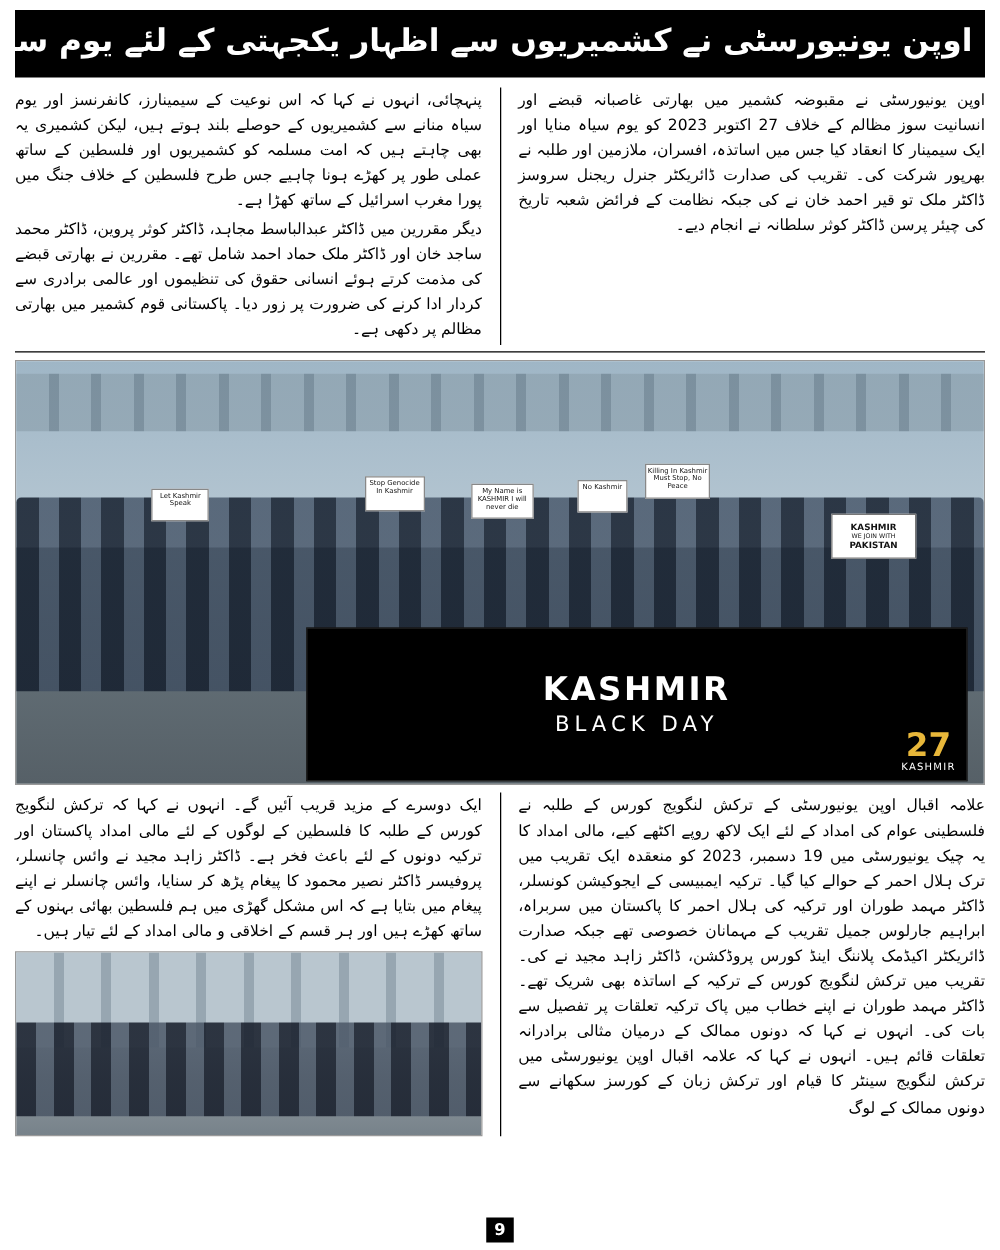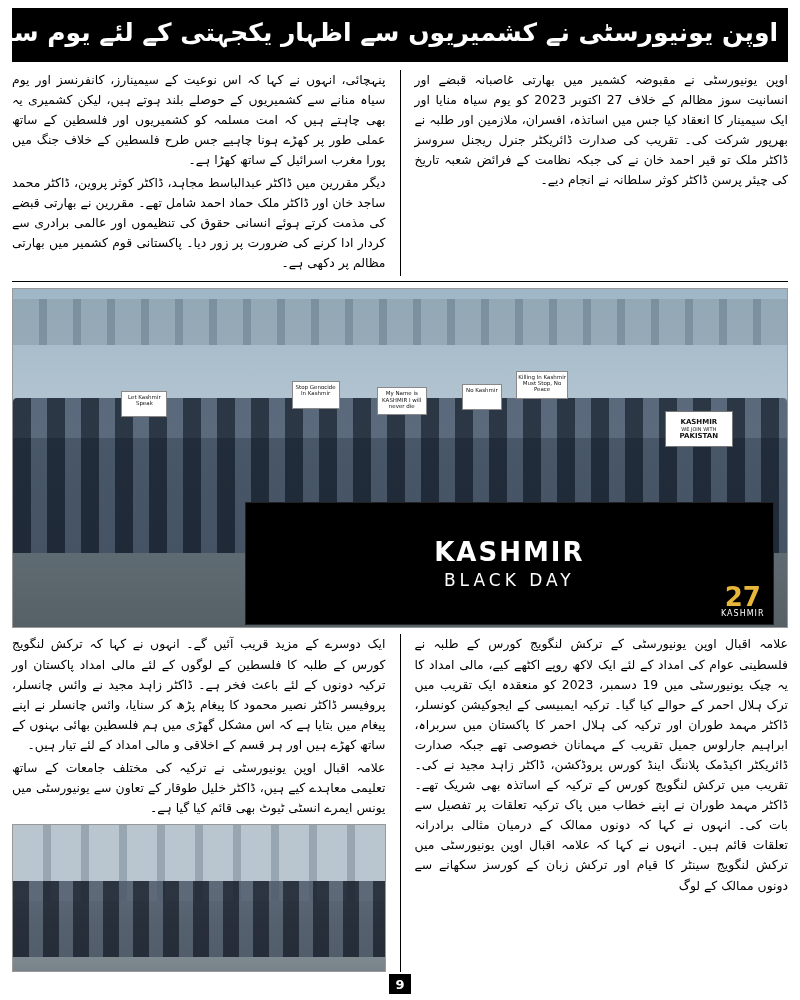--- a/index.html
+++ b/index.html
@@ -275,21 +275,20 @@
       <div class="col">
         <p>علامہ اقبال اوپن یونیورسٹی کے ترکش لنگویج کورس کے طلبہ نے فلسطینی عوام کی امداد کے لئے ایک لاکھ روپے اکٹھے کیے، مالی امداد کا یہ چیک یونیورسٹی میں 19 دسمبر، 2023 کو منعقدہ ایک تقریب میں ترک ہلال احمر کے حوالے کیا گیا۔ ترکیہ ایمبیسی کے ایجوکیشن کونسلر، ڈاکٹر مہمد طوران اور ترکیہ کی ہلال احمر کا پاکستان میں سربراہ، ابراہیم جارلوس جمیل تقریب کے مہمانان خصوصی تھے جبکہ صدارت ڈائریکٹر اکیڈمک پلاننگ اینڈ کورس پروڈکشن، ڈاکٹر زاہد مجید نے کی۔ تقریب میں ترکش لنگویج کورس کے ترکیہ کے اساتذہ بھی شریک تھے۔ ڈاکٹر مہمد طوران نے اپنے خطاب میں پاک ترکیہ تعلقات پر تفصیل سے بات کی۔ انہوں نے کہا کہ دونوں ممالک کے درمیان مثالی برادرانہ تعلقات قائم ہیں۔ انہوں نے کہا کہ علامہ اقبال اوپن یونیورسٹی میں ترکش لنگویج سینٹر کا قیام اور ترکش زبان کے کورسز سکھانے سے دونوں ممالک کے لوگ</p>
       </div>
     </div>
 
     <div class="rule-v"></div>
 
     <div class="lower-col">
       <div class="col">
         <p>ایک دوسرے کے مزید قریب آئیں گے۔ انہوں نے کہا کہ ترکش لنگویج کورس کے طلبہ کا فلسطین کے لوگوں کے لئے مالی امداد پاکستان اور ترکیہ دونوں کے لئے باعث فخر ہے۔ ڈاکٹر زاہد مجید نے وائس چانسلر، پروفیسر ڈاکٹر نصیر محمود کا پیغام پڑھ کر سنایا، وائس چانسلر نے اپنے پیغام میں بتایا ہے کہ اس مشکل گھڑی میں ہم فلسطین بھائی بہنوں کے ساتھ کھڑے ہیں اور ہر قسم کے اخلاقی و مالی امداد کے لئے تیار ہیں۔</p>
-        <p>علامہ اقبال اوپن یونیورسٹی نے ترکیہ کی مختلف جامعات کے ساتھ تعلیمی معاہدے کیے ہیں، ڈاکٹر خلیل طوقار کے تعاون سے یونیورسٹی میں یونس ایمرے انسٹی ٹیوٹ بھی قائم کیا گیا ہے۔</p>
       </div>
       <div class="photo-lower">
         <div class="pl-wall"></div>
         <div class="pl-people"></div>
 
       </div>
     </div>
   </div>
 
   <div class="page-num">9</div>

